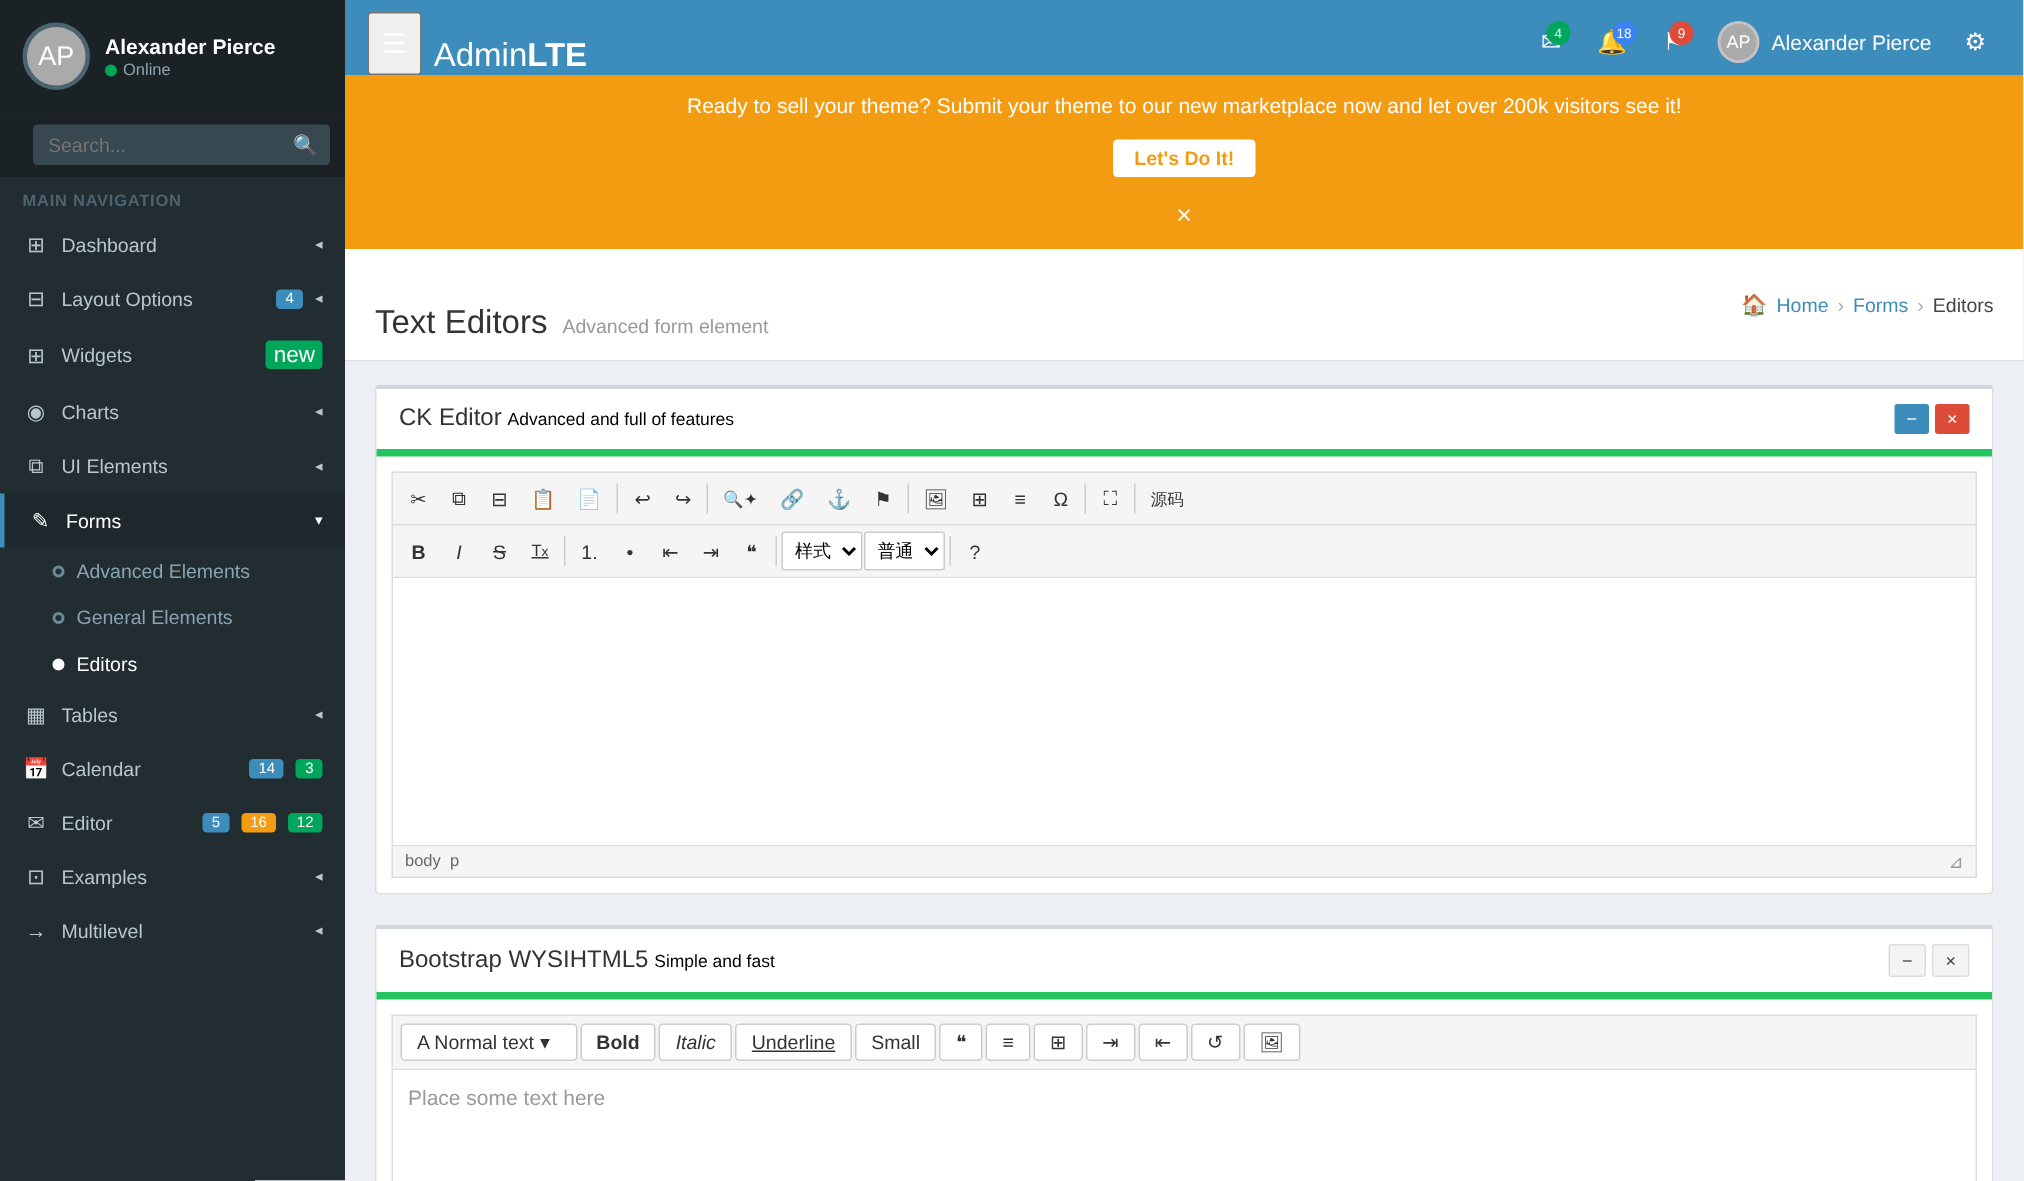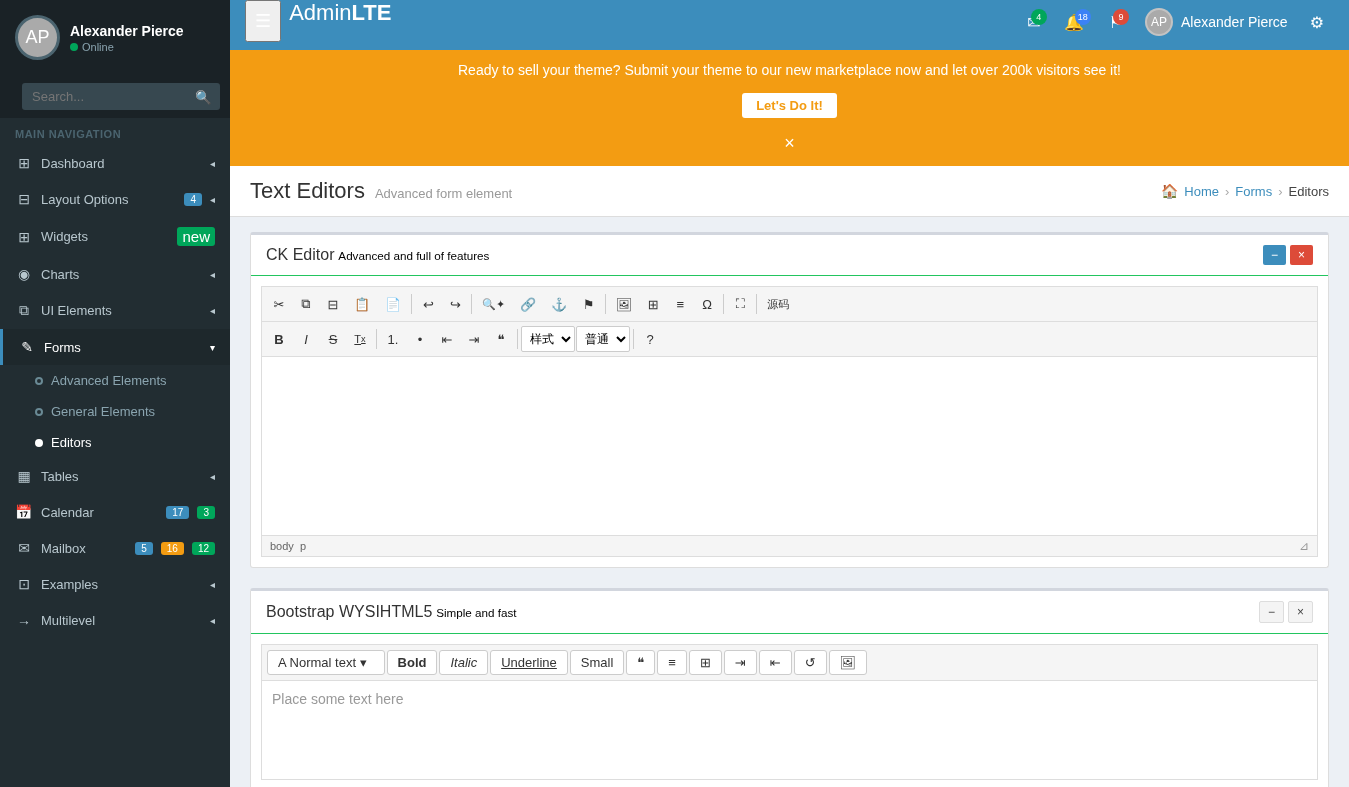--- a/index.html
+++ b/index.html
@@ -4,21 +4,21 @@
   <style>
     * { box-sizing: border-box; margin: 0; padding: 0; }
     body { font-family: 'Source Sans Pro', 'Helvetica Neue', Helvetica, Arial, sans-serif; font-size: 14px; background: #ecf0f5; overflow: hidden; }
 
     
     .wrapper { display: flex; height: 787px; overflow: hidden; }
     .sidebar { width: 230px; background: #222d32; color: #b8c7ce; flex-shrink: 0; display: flex; flex-direction: column; overflow-y: auto; }
     .main-content { flex: 1; display: flex; flex-direction: column; overflow: hidden; }
 
     
-    .topbar { background: #3c8dbc; height: 50px; display: flex; align-items: flex-start; padding: 0 15px; flex-shrink: 0; }
+    .topbar { background: #3c8dbc; height: 50px; display: flex; align-items: flex-end; padding: 0 15px; flex-shrink: 0; }
     .topbar-toggle { color: white; font-size: 18px; cursor: pointer; padding: 8px; }
     .topbar-right { margin-left: auto; display: flex; align-items: center; gap: 4px; }
     .topbar-icon-btn { position: relative; color: white; background: transparent; border: none; cursor: pointer; padding: 8px 10px; font-size: 16px; }
     .badge { position: absolute; top: 4px; right: 4px; background: #3b82f6; color: white; border-radius: 50%; font-size: 9px; width: 16px; height: 16px; display: flex; align-items: center; justify-content: center; }
     .badge.red { background: #dd4b39; }
     .badge.green { background: #00a65a; }
     .topbar-user { display: flex; align-items: center; gap: 8px; color: white; cursor: pointer; padding: 8px; }
     .avatar-placeholder { width: 28px; height: 28px; border-radius: 50%; background: #aaa; display: flex; align-items: center; justify-content: center; color: white; font-size: 12px; border: 2px solid rgba(255,255,255,0.3); }
 
     
@@ -50,33 +50,33 @@
     .sub-circle.filled { background: white; border-color: white; }
 
     
     .notification-bar { background: #f39c12; padding: 12px 20px; display: flex; align-items: center; gap: 15px; flex-shrink: 0; flex-direction: column; }
     .notification-bar span { color: white; font-size: 14px; flex: 1; }
     .notif-btn { background: white; color: #f39c12; border: none; padding: 5px 14px; border-radius: 3px; cursor: pointer; font-size: 13px; font-weight: 600; white-space: nowrap; }
     .notif-close { color: white; background: none; border: none; font-size: 18px; cursor: pointer; padding: 0 5px; }
 
     
     .content-header { background: white; padding: 12px 20px; display: flex; align-items: center; justify-content: space-between; flex-shrink: 0; border-bottom: 1px solid #ddd; }
-    .page-title-wrap { display: flex; align-items: baseline; gap: 10px; }
+    .page-title-wrap { display: flex; align-items: baseline; gap: 10px; margin-top: 24px; }
     .page-title { font-size: 22px; font-weight: 400; color: #333; }
     .page-subtitle { font-size: 13px; color: #999; }
     .breadcrumb { display: flex; align-items: center; gap: 6px; font-size: 13px; color: #666; }
     .breadcrumb a { color: #3c8dbc; text-decoration: none; }
     .breadcrumb .sep { color: #aaa; }
     .breadcrumb .current { color: #444; }
     .home-icon { font-size: 14px; }
 
     
     .content-body { padding: 15px 20px; overflow-y: auto; }
     .box { background: white; border-radius: 3px; margin-bottom: 20px; border: 1px solid #ddd; border-top: 3px solid #d2d6de; }
-    .box-header { padding: 10px 15px; display: flex; align-items: center; justify-content: space-between; border-bottom: 1px solid #22c55e; }
+    .box-header { padding: 10px 15px; display: flex; align-items: center; justify-content: space-between; border-bottom: 5px solid #22c55e; }
     .box-title { font-size: 16px; font-weight: 400; color: #333; }
     .box-tools { display: flex; gap: 4px; }
     .box-btn { padding: 3px 8px; border: none; cursor: pointer; border-radius: 2px; font-size: 12px; }
     .box-btn.blue { background: #3c8dbc; color: white; }
     .box-btn.red { background: #dd4b39; color: white; }
     .box-btn.default { background: #f4f4f4; color: #444; border: 1px solid #ddd; }
     .box-body { padding: 10px; }
 
     
     .ck-toolbar { background: #f5f5f5; border: 1px solid #ddd; border-bottom: none; display: flex; flex-wrap: wrap; gap: 1px; padding: 4px; align-items: center; }
@@ -172,27 +172,27 @@
 
     <div class="nav-item">
       <span class="nav-icon">▦</span>
       <span class="nav-label">Tables</span>
       <span class="arrow">◂</span>
     </div>
 
     <div class="nav-item">
       <span class="nav-icon">📅</span>
       <span class="nav-label">Calendar</span>
-      <span class="nav-badge" style="background:#3c8dbc;">17</span>
+      <span class="nav-badge" style="background:#3c8dbc;">14</span>
       <span class="nav-badge red">3</span>
     </div>
 
     <div class="nav-item">
       <span class="nav-icon">✉</span>
-      <span class="nav-label">Mailbox</span>
+      <span class="nav-label">Editor</span>
       <span class="nav-badge" style="background:#3c8dbc;">5</span>
       <span class="nav-badge" style="background:#f39c12;">16</span>
       <span class="nav-badge red">12</span>
     </div>
 
     <div class="nav-item">
       <span class="nav-icon">⊡</span>
       <span class="nav-label">Examples</span>
       <span class="arrow">◂</span>
     </div>

